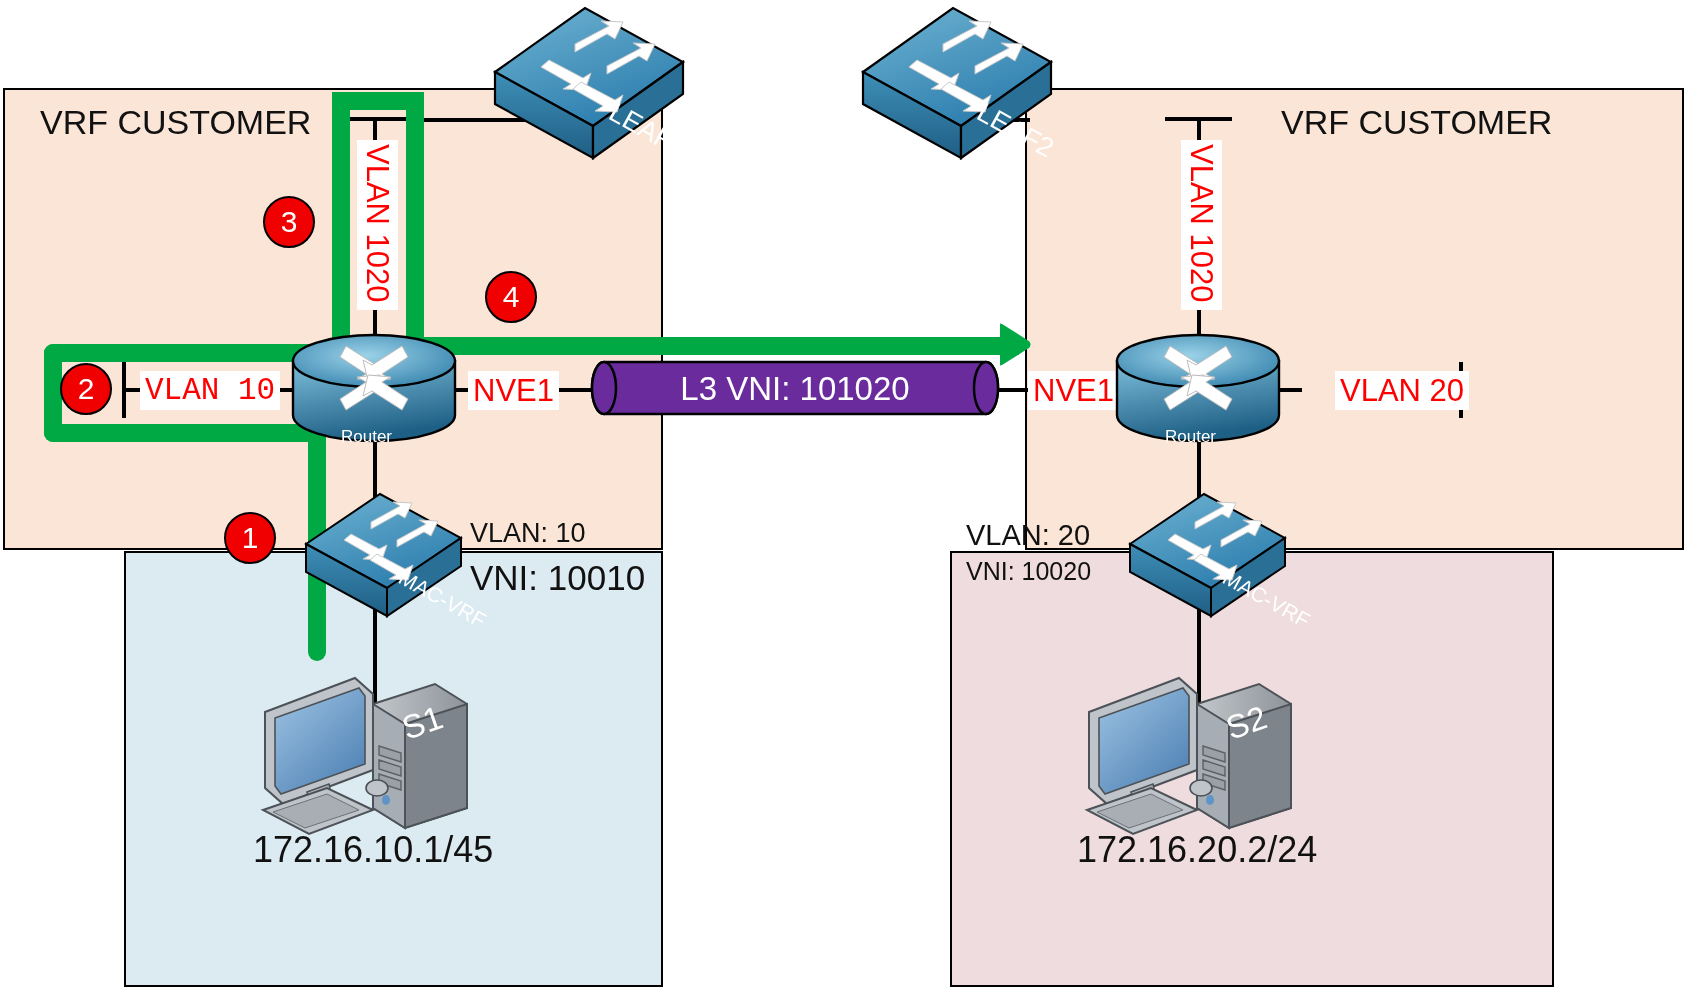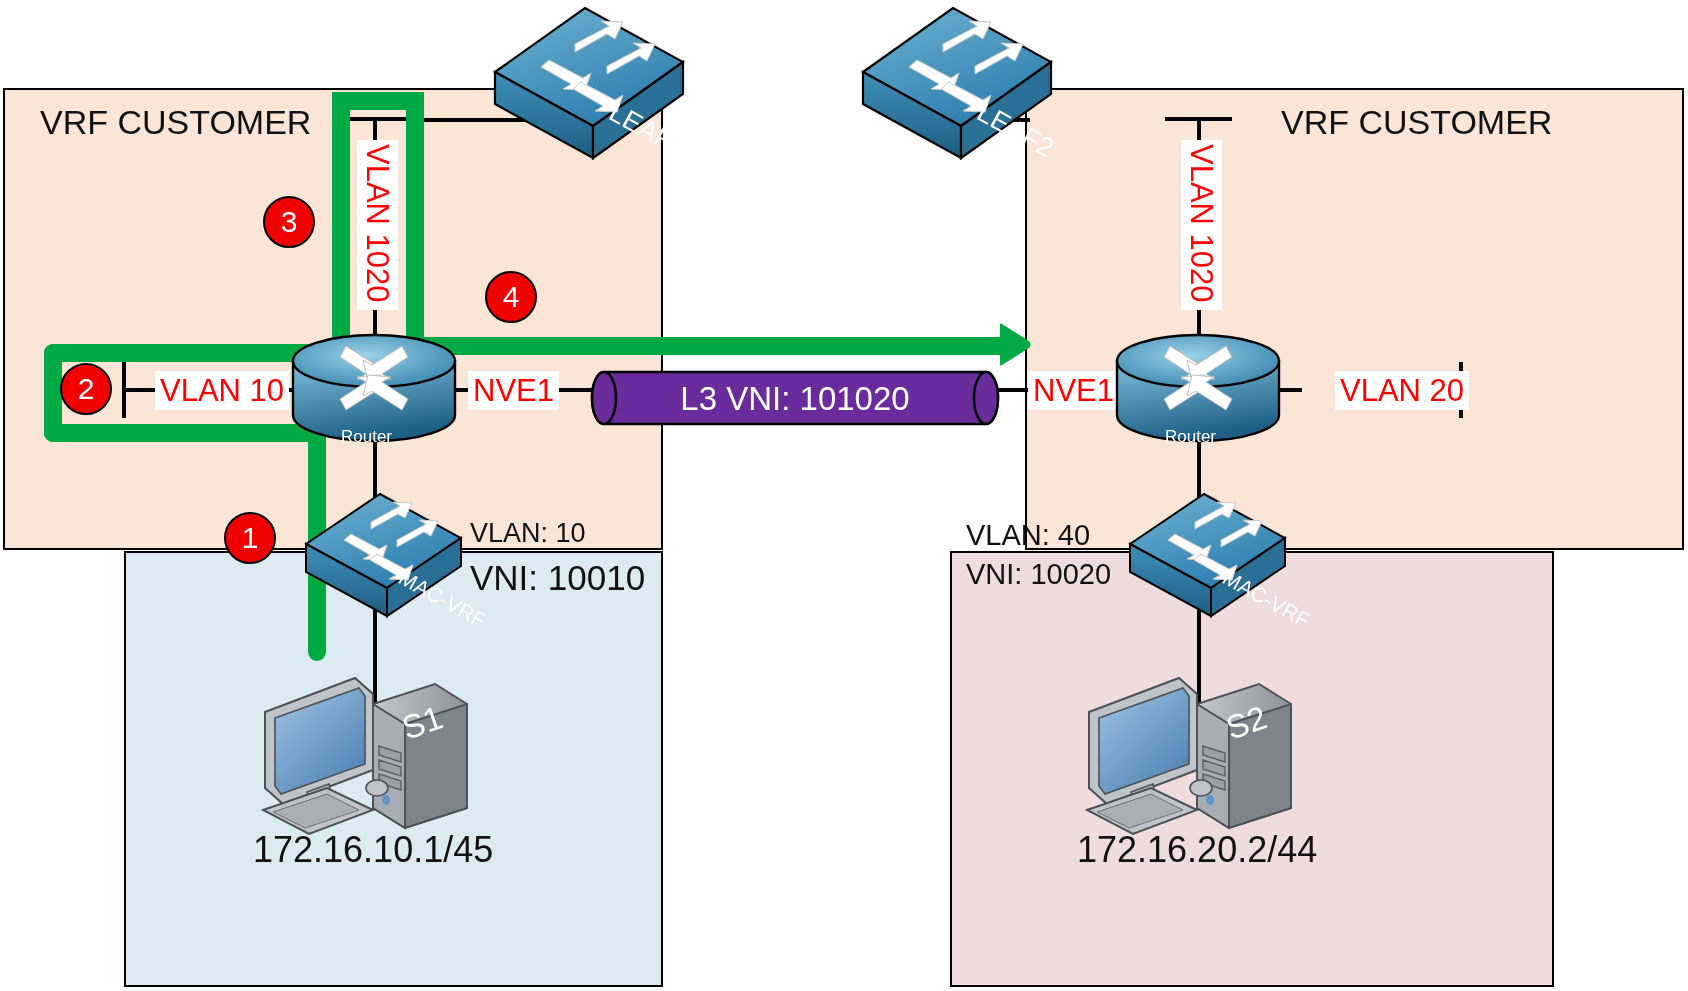--- a/index.html
+++ b/index.html
@@ -89,47 +89,47 @@
 
   <div class="flow" style="left:332px;top:92px;width:18px;height:270px;"></div>
   <div class="flow" style="left:332px;top:92px;width:92px;height:18px;border-radius:9px 9px 0 0;"></div>
   <div class="flow" style="left:406px;top:92px;width:18px;height:254px;"></div>
 
   <div class="flow" style="left:406px;top:337px;width:613px;height:18px;"></div>
   <svg class="abs" style="left:1000px;top:322px;" width="50" height="50">
     <polygon points="0,6 26,22.5 0,39 6,22.5" fill="#00A944" stroke="#00A944" stroke-width="9" stroke-linejoin="round"></polygon>
   </svg>
 
-  <div class="tunnel" style="left:590px;top:370px;width:410px;height:44px;">
+  <div class="tunnel" style="left:590px;top:360px;width:410px;height:44px;">
     <svg width="410" height="56" viewBox="0 0 410 56">
       <path d="M14,2 H396 A12,26 0 0 1 396,54 H14 A12,26 0 0 1 14,2 Z" fill="#6A2C9C" stroke="#000" stroke-width="2.5"></path>
       <ellipse cx="396" cy="28" rx="12" ry="26" fill="#6A2C9C" stroke="#000" stroke-width="2.5"></ellipse>
       <ellipse cx="14" cy="28" rx="12" ry="26" fill="#6A2C9C" stroke="#000" stroke-width="2.5"></ellipse>
     </svg>
     <div class="abs" style="left:0;top:10px;width:410px;text-align:center;color:#fff;
                 font-size:33px;">L3 VNI: 101020</div>
   </div>
 
   <div class="rlabel vert" style="left:357px;top:140px;height:170px;">VLAN 1020</div>
-  <div class="rlabel" style="left:155px;top:371px;">VLAN 10</div>
+  <div class="rlabel" style="left:140px;top:371px;font-family:Liberation Mono, monospace;">VLAN 10</div>
   <div class="rlabel" style="left:468px;top:371px;">NVE1</div>
 
   <div class="rlabel vert" style="left:1181px;top:140px;height:170px;">VLAN 1020</div>
   <div class="rlabel" style="left:1028px;top:371px;">NVE1</div>
   <div class="rlabel" style="left:1335px;top:371px;">VLAN 20</div>
 
 
   <div class="btext" style="left:470px;top:518px;font-size:27px;">VLAN: 10</div>
   <div class="btext" style="left:470px;top:557px;font-size:35px;">VNI: 10010</div>
 
-  <div class="btext" style="left:966px;top:518px;font-size:29px;">VLAN: 40</div>
-  <div class="btext" style="left:966px;top:557px;font-size:29px;">VNI: 10020</div>
+  <div class="btext" style="left:966px;top:518px;font-size:29px;">VLAN: 20</div>
+  <div class="btext" style="left:966px;top:557px;font-size:25px;">VNI: 10020</div>
 
   <div class="btext" style="left:253px;top:829px;font-size:36px;">172.16.10.1/45</div>
-  <div class="btext" style="left:1077px;top:829px;font-size:36px;">172.16.20.2/44</div>
+  <div class="btext" style="left:1077px;top:829px;font-size:36px;">172.16.20.2/24</div>
 
   <div class="dev" style="left:489px;top:0px;">
     <svg width="200" height="140" viewBox="0 0 200 140">
       <defs>
         <linearGradient id="swTopL1" x1="0" y1="0" x2="0.55" y2="1">
           <stop offset="0" stop-color="#6FB3D2"></stop>
             <stop offset="1" stop-color="#2E7FAF"></stop>
         </linearGradient>
         <linearGradient id="swSideL1" x1="0" y1="0" x2="0" y2="1">
           <stop offset="0" stop-color="#3E8FB8"></stop>

